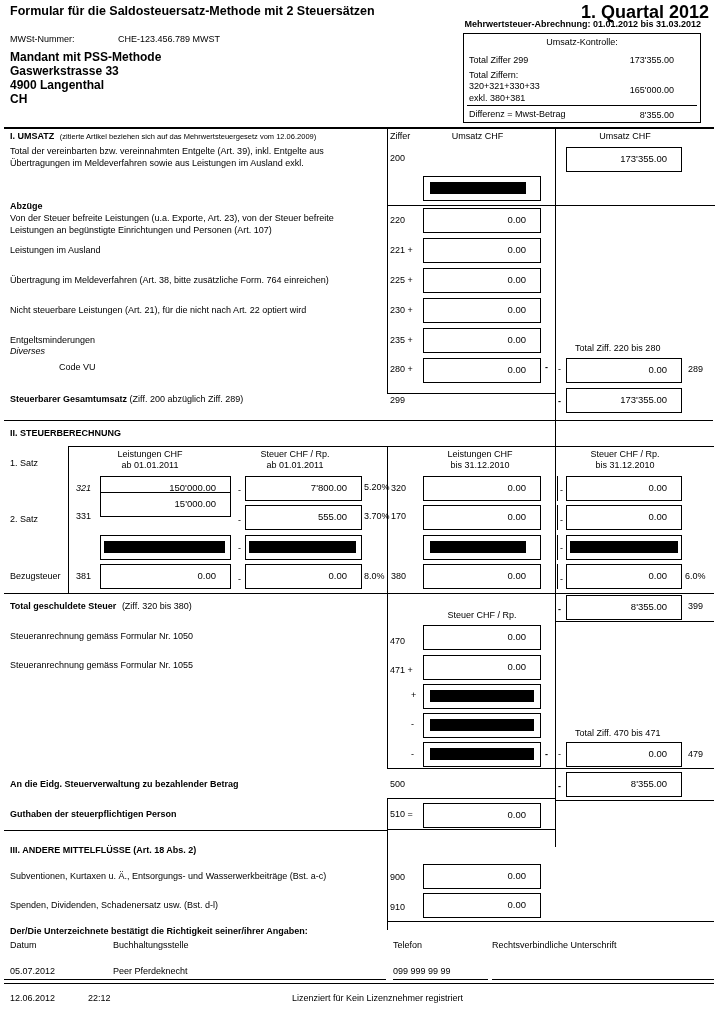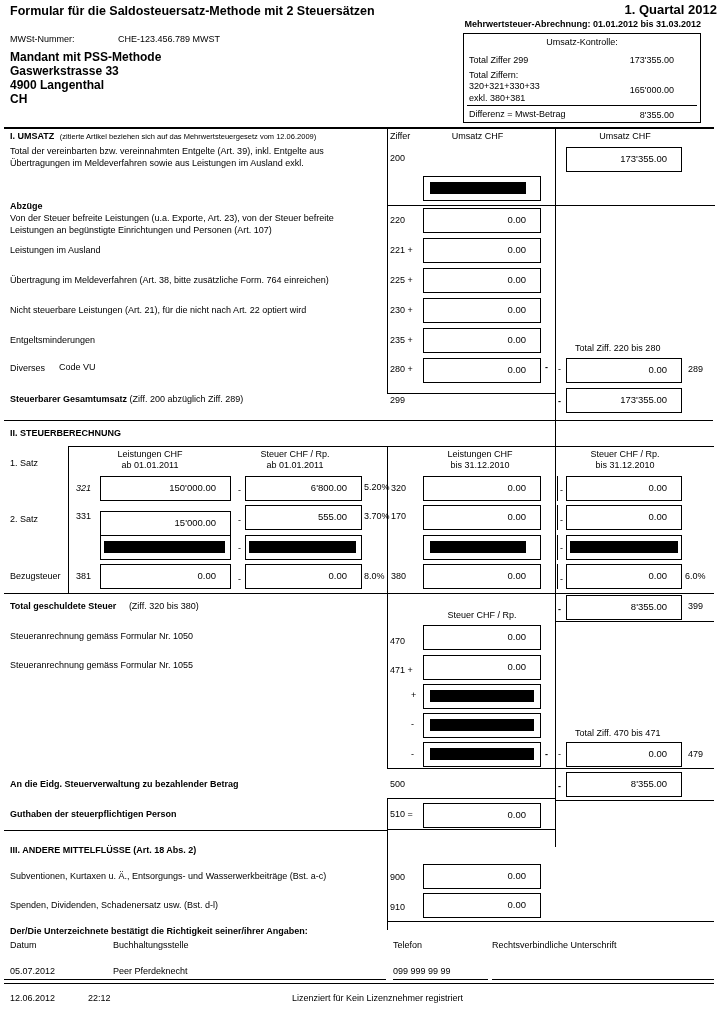--- a/index.html
+++ b/index.html
@@ -13,21 +13,21 @@
   .box { position:absolute; border:1px solid #000; box-sizing:border-box; height:25px;
          text-align:right; padding-right:14px; line-height:22px; font-size:9.5px; background:#fff; }
   .red { position:absolute; border:1px solid #000; box-sizing:border-box; height:25px; background:#fff; }
   .red > span { position:absolute; left:6px; right:14px; top:5px; bottom:6px; background:#000; display:block; }
   .ctr { text-align:center; }
 </style>
 </head>
 <body>
 
 <div class="a b" style="left:10px;top:4px;font-size:12.5px;">Formular für die Saldosteuersatz-Methode mit 2 Steuersätzen</div>
-<div class="a b" style="right:0;top:2px;font-size:13px;">1. Quartal 2012</div>
+<div class="a b" style="right:8px;top:2px;font-size:18px;">1. Quartal 2012</div>
 <div class="a b" style="right:16px;top:19px;font-size:9px;">Mehrwertsteuer-Abrechnung: 01.01.2012 bis 31.03.2012</div>
 
 <div class="a" style="left:10px;top:34px;">MWSt-Nummer:</div>
 <div class="a" style="left:118px;top:34px;">CHE-123.456.789 MWST</div>
 
 <div>
   <div class="a b" style="left:10px;top:50px;font-size:12px;">Mandant mit PSS-Methode</div>
   <div class="a b" style="left:10px;top:64px;font-size:12px;">Gaswerkstrasse 33</div>
   <div class="a b" style="left:10px;top:78px;font-size:12px;">4900 Langenthal</div>
   <div class="a b" style="left:10px;top:92px;font-size:12px;">CH</div>
@@ -88,21 +88,21 @@
 <div class="box" style="left:423px;top:268px;width:118px;">0.00</div>
 
 <div class="a" style="left:10px;top:305px;">Nicht steuerbare Leistungen (Art. 21), für die nicht nach Art. 22 optiert wird</div>
 <div class="a" style="left:390px;top:305px;">230 +</div>
 <div class="box" style="left:423px;top:298px;width:118px;">0.00</div>
 
 <div class="a" style="left:10px;top:335px;">Entgeltsminderungen</div>
 <div class="a" style="left:390px;top:335px;">235 +</div>
 <div class="box" style="left:423px;top:328px;width:118px;">0.00</div>
 
-<div class="a" style="left:10px;top:363px;">Diverses</div>
+<div class="a" style="left:10px;top:346px;font-style:italic;">Diverses</div>
 <div class="a" style="left:59px;top:362px;">Code VU</div>
 <div class="a" style="left:390px;top:364px;">280 +</div>
 <div class="box" style="left:423px;top:358px;width:118px;">0.00</div>
 <div class="a" style="left:545px;top:362px;font-weight:bold;">-</div>
 
 <div class="a" style="left:575px;top:343px;">Total Ziff. 220 bis 280</div>
 <div class="a" style="left:558px;top:364px;">-</div>
 <div class="box" style="left:566px;top:358px;width:116px;">0.00</div>
 <div class="a" style="left:688px;top:364px;">289</div>
 
@@ -138,31 +138,31 @@
 </div>
 <div class="a ctr" style="left:570px;width:110px;top:449px;line-height:11px;">
   <div>Steuer CHF / Rp.</div>
   <div>bis 31.12.2010</div>
 </div>
 
 <div class="a" style="left:10px;top:458px;text-align:center;">1. Satz</div>
 <div class="a" style="left:76px;top:483px;font-style:italic;">321</div>
 <div class="box" style="left:100px;top:476px;width:131px;">150'000.00</div>
 <div class="a" style="left:238px;top:485px;">-</div>
-<div class="box" style="left:245px;top:476px;width:117px;">6'800.00</div>
+<div class="box" style="left:245px;top:476px;width:117px;">7'800.00</div>
 <div class="a" style="left:364px;top:482px;">5.20%</div>
 <div class="a" style="left:391px;top:483px;">320</div>
 <div class="box" style="left:423px;top:476px;width:118px;">0.00</div>
 <div class="vl" style="left:557px;top:476px;height:25px;"></div>
 <div class="a" style="left:560px;top:485px;">-</div>
 <div class="box" style="left:566px;top:476px;width:116px;">0.00</div>
 
 <div class="a" style="left:10px;top:514px;">2. Satz</div>
 <div class="a" style="left:76px;top:511px;">331</div>
-<div class="box" style="left:100px;top:511px;width:131px;padding-left:44px;">15'000.00</div>
+<div class="box" style="left:100px;top:492px;width:131px;padding-left:44px;">15'000.00</div>
 <div class="a" style="left:238px;top:515px;">-</div>
 <div class="box" style="left:245px;top:505px;width:117px;">555.00</div>
 <div class="a" style="left:364px;top:511px;">3.70%</div>
 <div class="a" style="left:391px;top:511px;">170</div>
 <div class="box" style="left:423px;top:505px;width:118px;">0.00</div>
 <div class="vl" style="left:557px;top:505px;height:25px;"></div>
 <div class="a" style="left:560px;top:515px;">-</div>
 <div class="box" style="left:566px;top:505px;width:116px;">0.00</div>
 
 <div class="red" style="left:100px;top:535px;width:131px;">
@@ -190,21 +190,21 @@
 <div class="a" style="left:364px;top:571px;">8.0%</div>
 <div class="a" style="left:391px;top:571px;">380</div>
 <div class="box" style="left:423px;top:564px;width:118px;">0.00</div>
 <div class="vl" style="left:557px;top:564px;height:25px;"></div>
 <div class="a" style="left:560px;top:574px;">-</div>
 <div class="box" style="left:566px;top:564px;width:116px;">0.00</div>
 <div class="a" style="left:685px;top:571px;">6.0%</div>
 
 <div class="a" style="left:10px;top:601px;">
   <span class="b">Total geschuldete Steuer</span>
-  <span style="margin-left:10px;">(Ziff. 320 bis 380)</span>
+  <span style="margin-left:3px;">(Ziff. 320 bis 380)</span>
 </div>
 <div class="a" style="left:558px;top:604px;font-weight:bold;">-</div>
 <div class="box" style="left:566px;top:595px;width:116px;">8'355.00</div>
 <div class="a" style="left:688px;top:601px;">399</div>
 
 <div class="vl" style="left:387px;top:593px;height:175px;"></div>
 <div class="vl" style="left:555px;top:621px;height:226px;"></div>
 <div class="hl" style="left:387px;width:168px;top:768px;"></div>
 <div class="hl" style="left:555px;width:159px;top:768px;"></div>
 

